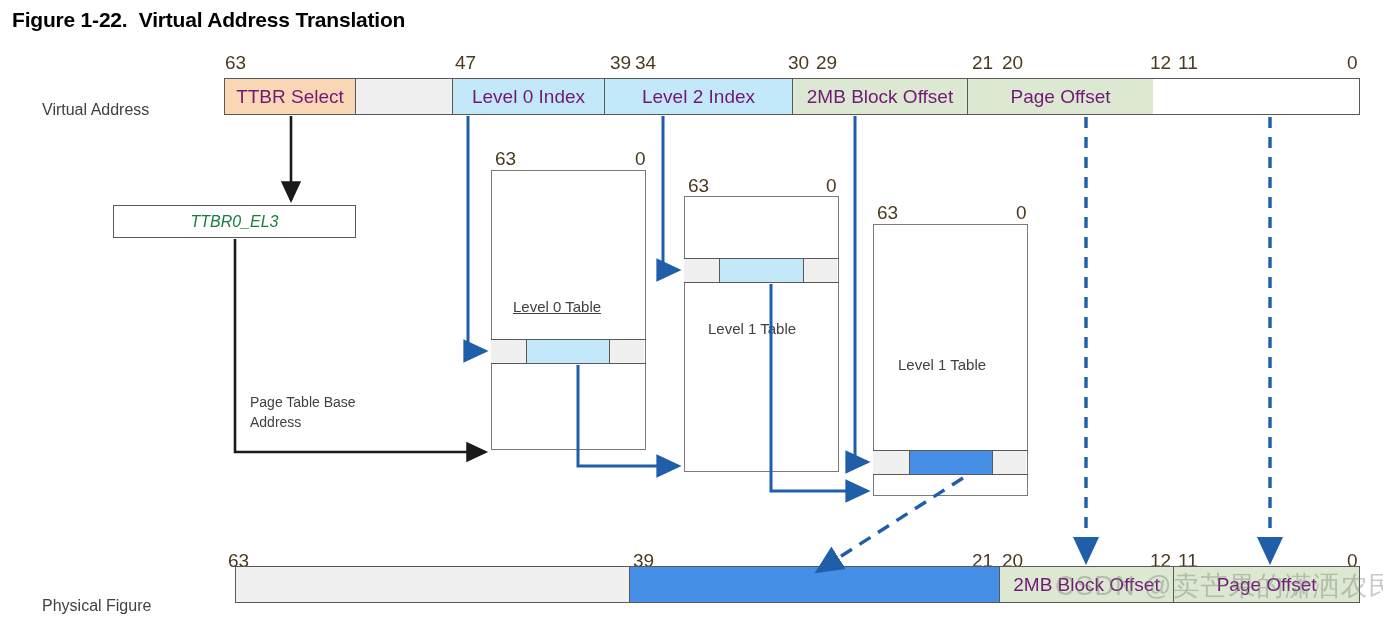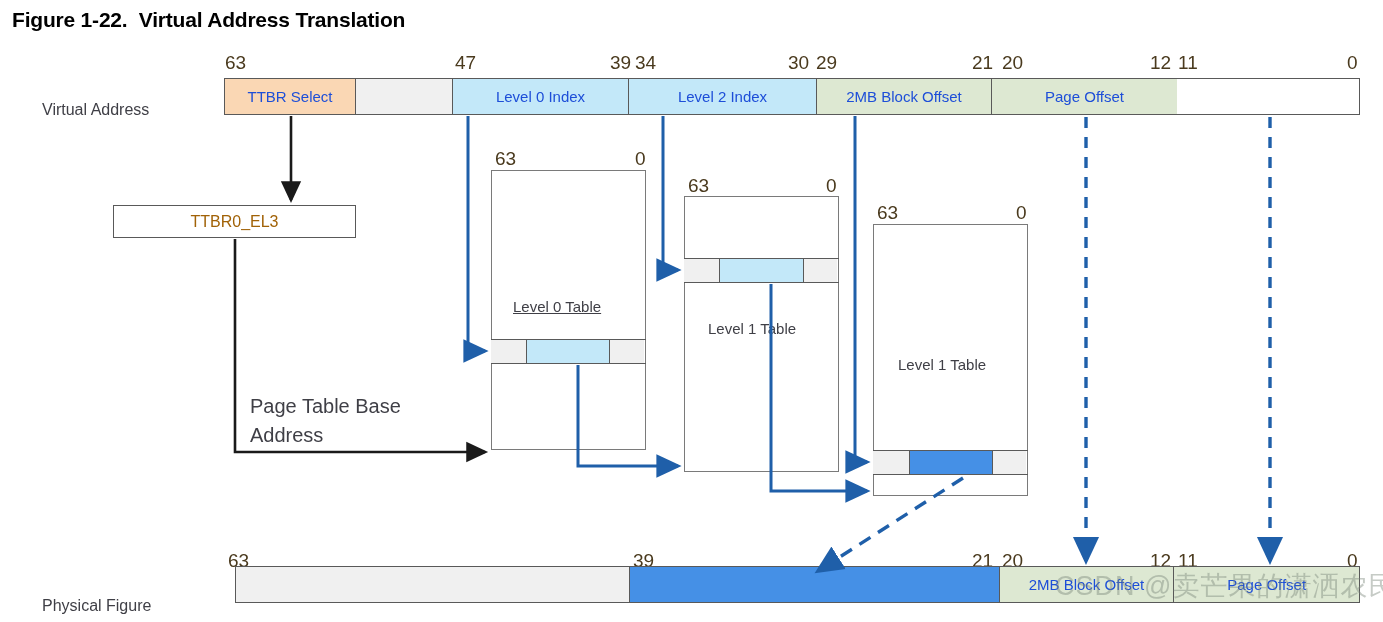--- a/index.html
+++ b/index.html
@@ -13,41 +13,41 @@
     font-size:21px;font-weight:bold;color:#000000;
     letter-spacing:-0.2px;white-space:pre;
   }
   .side-label{
     position:absolute;font-size:16px;color:#3f3f46;white-space:nowrap;margin-top:16px;
   }
   
   .addr-bar{position:absolute;display:flex;box-sizing:border-box;
             border:1px solid #595959;height:37px;}
   .seg{box-sizing:border-box;display:flex;align-items:center;justify-content:center;
-       font-size:15px;color:#1d4ed8;border-right:1px solid #595959;height:100%;
+       font-size:19px;color:#701a75;border-right:1px solid #595959;height:100%;
        white-space:nowrap;}
   .seg:last-child{border-right:none;}
   .c-peach{background:#fad7b4;}
   .c-gray{background:#f0f0f0;}
   .c-lblue{background:#c3e8f9;}
   .c-green{background:#dde8d2;}
   .c-blue{background:#4590e6;}
   .bitnum{position:absolute;font-size:19px;color:#4a3a1e;white-space:nowrap;}
   
   .ptable{position:absolute;box-sizing:border-box;border:1px solid #7a7a7a;background:#ffffff;}
   .ptable-label{position:absolute;font-size:15px;color:#3f3f46;white-space:nowrap;}
   .entry-row{position:absolute;display:flex;box-sizing:border-box;
              border-top:1px solid #595959;border-bottom:1px solid #595959;height:25px;}
   .entry-cell{box-sizing:border-box;height:100%;border-right:1px solid #595959;}
   .entry-cell:last-child{border-right:none;}
   
   .plainbox{position:absolute;box-sizing:border-box;border:1px solid #595959;
             background:#ffffff;display:flex;align-items:center;justify-content:center;
-            font-size:16px;color:#a16207;}
-  .note{position:absolute;font-size:20px;color:#3f3f46;line-height:1.45;white-space:pre-line;}
+            font-size:16px;color:#15803d;font-style:italic;}
+  .note{position:absolute;font-size:14px;color:#3f3f46;line-height:1.45;white-space:pre-line;}
   svg.overlay{position:absolute;left:0;top:0;width:1383px;height:622px;pointer-events:none;}
   #watermark{position:absolute;font-size:27px;color:rgba(120,130,120,0.42);
              white-space:nowrap;letter-spacing:1px;}
 </style>
 </head>
 <body>
 
 <div id="figure-title">Figure 1-22.  Virtual Address Translation</div>
 
 <div class="side-label" style="left:42px;top:85px;">Virtual Address</div>
@@ -61,21 +61,21 @@
 <div class="bitnum" style="left:816px;top:52px;">29</div>
 <div class="bitnum" style="left:972px;top:52px;">21</div>
 <div class="bitnum" style="left:1002px;top:52px;">20</div>
 <div class="bitnum" style="left:1150px;top:52px;">12</div>
 <div class="bitnum" style="left:1178px;top:52px;">11</div>
 <div class="bitnum" style="left:1347px;top:52px;">0</div>
 
 <div class="addr-bar" style="left:224px;top:78px;width:1136px;">
   <div class="seg c-peach" style="width:131px;">TTBR Select</div>
   <div class="seg c-gray" style="width:97px;"></div>
-  <div class="seg c-lblue" style="width:176px;">Level 0 Index</div>
+  <div class="seg c-lblue" style="width:152px;">Level 0 Index</div>
   <div class="seg c-lblue" style="width:188px;">Level 2 Index</div>
   <div class="seg c-green" style="width:175px;">2MB Block Offset</div>
   <div class="seg c-green" style="width:185px;">Page Offset</div>
 </div>
 
 <div class="plainbox" style="left:113px;top:205px;width:243px;height:33px;">TTBR0_EL3</div>
 
 <div class="note" style="left:250px;top:392px;width:200px;">Page Table Base
 Address</div>
 

